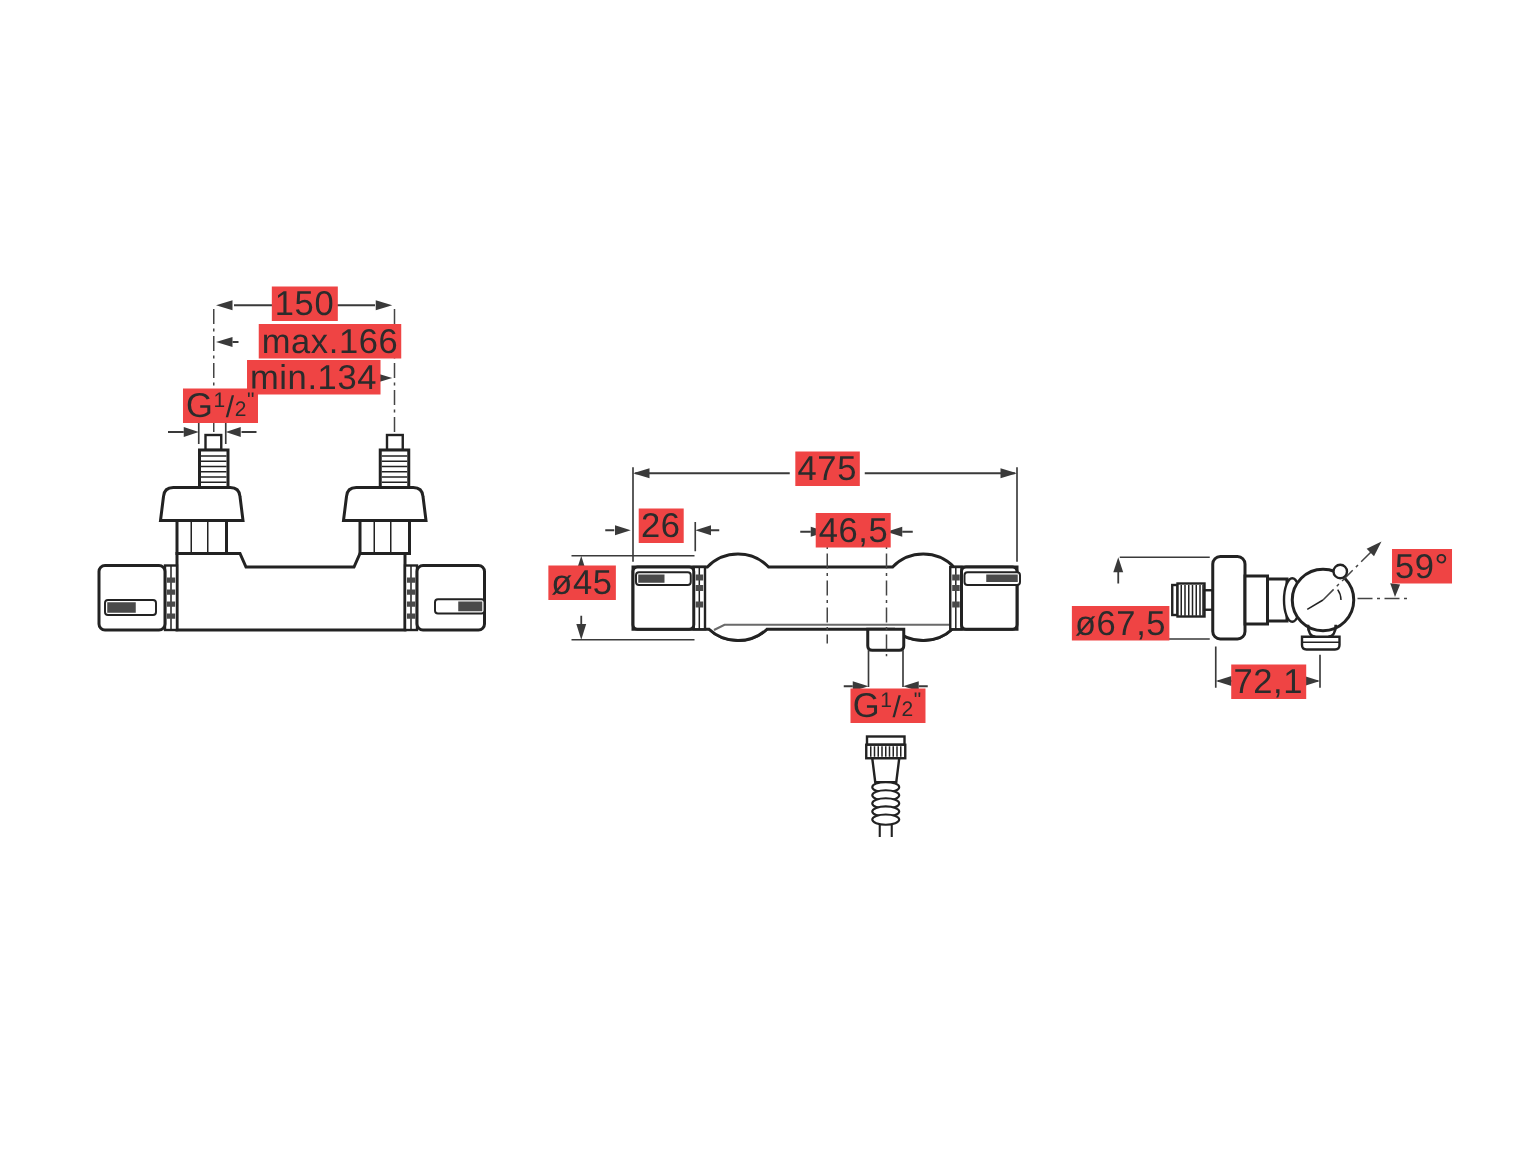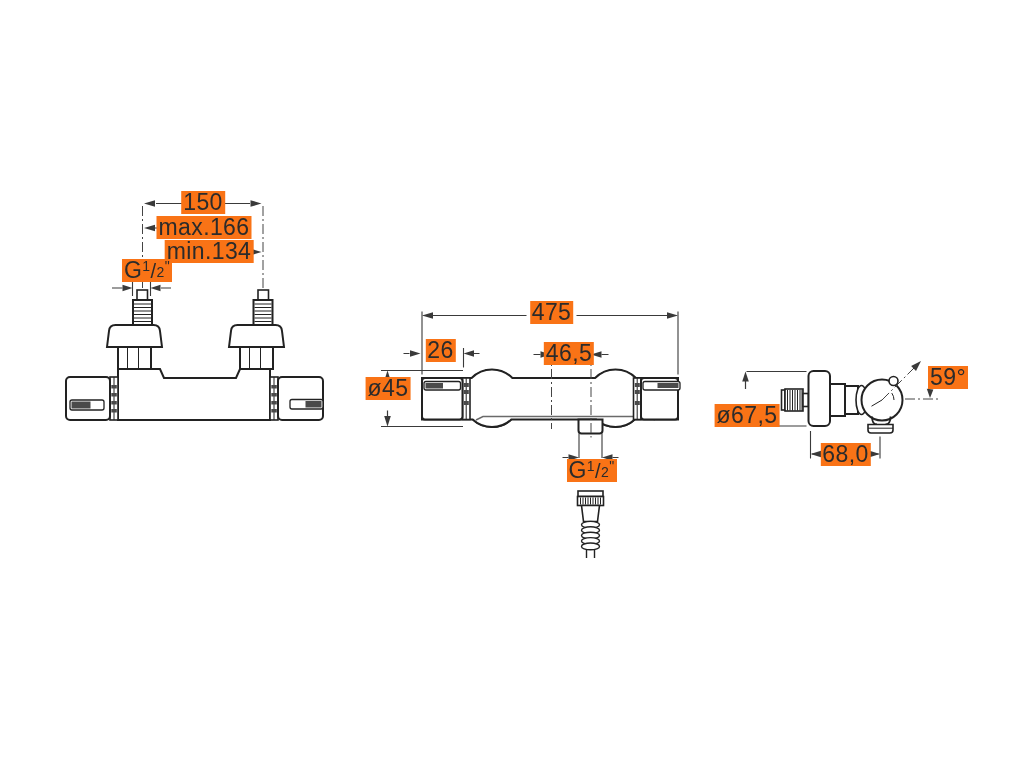--- a/index.html
+++ b/index.html
@@ -12,21 +12,21 @@
   .t  {stroke:#222;stroke-width:1;fill:none;}
   .t18{stroke:#222;stroke-width:1.8;fill:none;}
   .d  {stroke:#3a3a3a;stroke-width:1.2;fill:none;}
   .ext{stroke:#3a3a3a;stroke-width:1.1;fill:none;}
   .ah {fill:#3a3a3a;stroke:none;}
   .cl {stroke:#444;stroke-width:1;fill:none;stroke-dasharray:10 3 2 3;}
   .dk {fill:#4a4a4a;stroke:none;}
   .ledge{stroke:#6a6a6a;stroke-width:1.4;fill:none;}
   
   .lbl{position:absolute;transform:translateX(-50%);font-size:23px;line-height:1;
-       color:#2b2b2b;letter-spacing:.4px;white-space:nowrap;background:#f97316;padding:0 2px;}
+       color:#2b2b2b;letter-spacing:.4px;white-space:nowrap;background:#ef4444;padding:0 2px;}
   .g12 .sup {font-size:14px;position:relative;top:-7px;}
   .g12 .slash{font-size:20px;}
   .g12 .den {font-size:14px;position:relative;top:-1px;}
   .g12 .inch{font-size:14px;position:relative;top:-7px;}
 </style>
 </head>
 <body>
 
 <div class="canvas">
 
@@ -190,29 +190,29 @@
 
       <path class="ext" d="M810.5,431 V458.5 M880,436.5 V458.5"></path>
       <path class="d" d="M812,454 H823.5 M866.5,454 H878.5"></path>
       <polygon class="ah" points="810.5,454 821,450.7 821,457.3"></polygon>
       <polygon class="ah" points="880,454 869.5,450.7 869.5,457.3"></polygon>
     </g>
   </g>
 </svg>
 
 <div class="lbl" style="left:203px;top:191px">150</div>
-<div class="lbl" style="left:204px;top:216px">max.166</div>
+<div class="lbl" style="left:220px;top:216px">max.166</div>
 <div class="lbl" style="left:209px;top:240px">min.134</div>
 
 <div class="lbl g12" style="left:147px;top:259px"><span>G</span><span class="sup">1</span><span class="slash">/</span><span class="den">2</span><span class="inch">"</span></div>
 
 <div class="lbl" style="left:551.5px;top:301px">475</div>
 <div class="lbl" style="left:440.5px;top:339px">26</div>
 <div class="lbl" style="left:569px;top:342px">46,5</div>
 <div class="lbl" style="left:388px;top:377px">ø45</div>
 
 <div class="lbl g12" style="left:591.5px;top:459px"><span>G</span><span class="sup">1</span><span class="slash">/</span><span class="den">2</span><span class="inch">"</span></div>
 
 <div class="lbl" style="left:747px;top:404px">ø67,5</div>
 <div class="lbl" style="left:948px;top:366px">59°</div>
-<div class="lbl" style="left:845.5px;top:443px">68,0</div>
+<div class="lbl" style="left:845.5px;top:443px">72,1</div>
 
 </div>
 
 </body></html>

